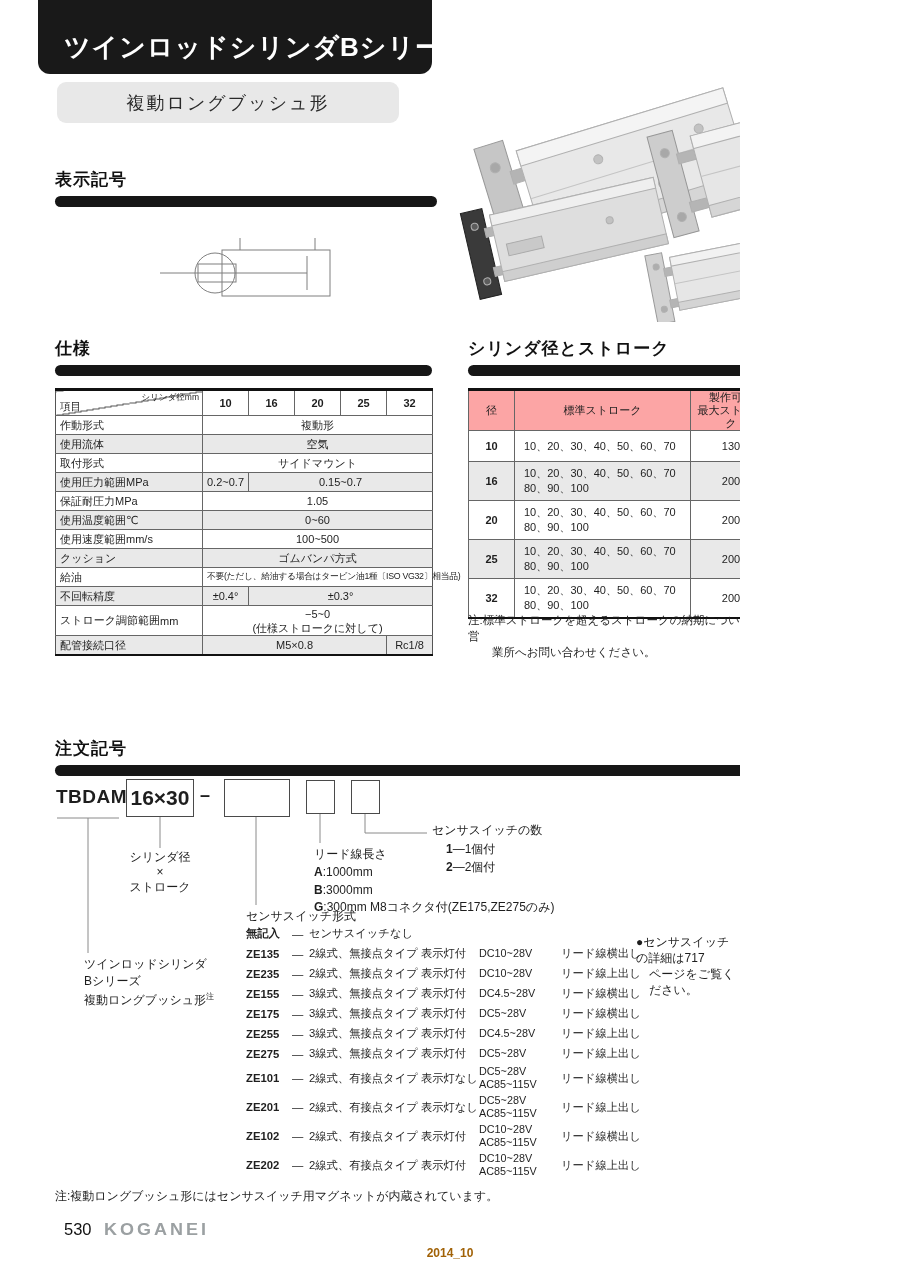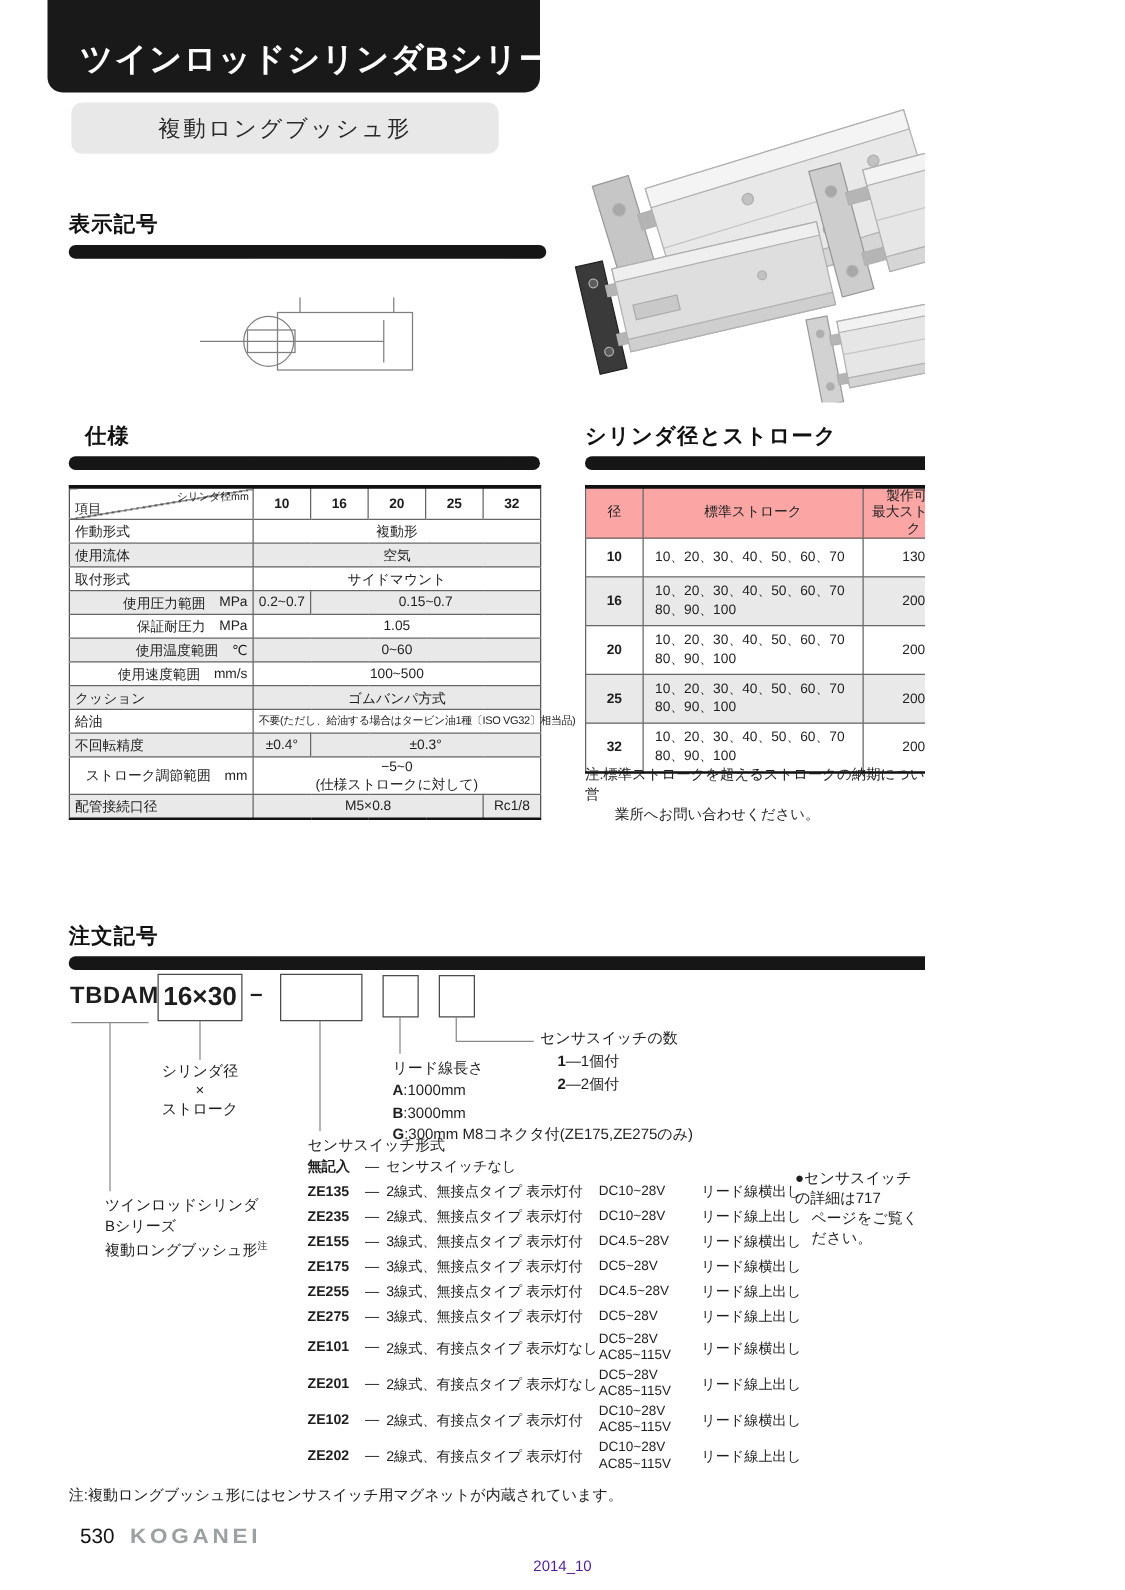--- a/index.html
+++ b/index.html
@@ -16,21 +16,21 @@
   .sec-title{position:absolute;font-size:17px;font-weight:bold;letter-spacing:1px;color:#111;}
   .sec-bar{position:absolute;height:11px;background:#161616;border-radius:6px;}
   
   table{border-collapse:collapse;table-layout:fixed;font-size:11px;color:#1e1e1e;}
   .spec-table{position:absolute;left:55px;top:388px;width:377px;
               border-left:1px solid #555;border-right:1px solid #555;
               border-top:3px solid #111;border-bottom:2px solid #111;}
   .spec-table td,.spec-table th{border-top:1px solid #666;border-bottom:1px solid #666;
               height:18px;padding:0 4px;font-weight:normal;}
   .spec-table .lbl{border-right:1px solid #666;text-align:left;}
-  .spec-table .lblflex{display:flex;justify-content:flex-end;align-items:center;gap:11px;}
+  .spec-table .lblflex{display:flex;justify-content:flex-start;align-items:center;}
   .spec-table .val{text-align:center;}
   .spec-table .vl{border-left:1px solid #666;}
   .spec-table tr.alt{background:#e9e9e9;}
   .spec-table .hrow th{height:24px;}
   .spec-table .hrow .hv{text-align:center;font-weight:bold;border-left:1px solid #666;}
   .diag{position:relative;padding:0;background:
         linear-gradient(to bottom right,transparent 48.8%,#555 48.8%,#555 51.2%,transparent 51.2%);}
   .diag .tr{position:absolute;top:1px;right:3px;font-size:8.5px;}
   .diag .bl{position:absolute;bottom:1px;left:4px;font-size:10.5px;}
   .small-val{font-size:8.8px;white-space:nowrap;letter-spacing:-0.3px;}
@@ -77,21 +77,21 @@
   .sw-row .sw-volt span{display:block;font-size:10.8px;}
   .sw-row .sw-lead{white-space:nowrap;}
   .sw-row.dbl{height:24px;}
   .detail-note{position:absolute;left:636px;top:934px;font-size:12px;line-height:16px;}
   .detail-note .l2{padding-left:13px;}
   .bottom-note{position:absolute;left:55px;top:1188px;font-size:12px;}
   
   .foot-num{position:absolute;left:64px;top:1220px;font-size:16.5px;color:#111;}
   .foot-logo{position:absolute;left:104px;top:1219px;font-size:18px;font-weight:bold;
              letter-spacing:3px;color:#9ba0a2;transform:scaleY(0.92);}
-  .foot-code{position:absolute;left:0;top:1246px;width:900px;text-align:center;font-size:12px;color:#4c1d95;}
+  .foot-code{position:absolute;left:0;top:1246px;width:900px;text-align:center;font-size:12px;color:#a16207;font-weight:bold;}
   b{font-weight:bold;}
 </style>
 </head>
 <body>
 
 <div id="page">
 
   <div class="title-block">
     <div class="t">ツインロッドシリンダBシリーズ</div>
   </div>
@@ -173,21 +173,21 @@
       <line x1="5" y1="45" x2="152" y2="45"></line>
       <circle cx="60" cy="45" r="20"></circle>
       <rect x="43" y="36" width="38" height="18"></rect>
       <rect x="67" y="22" width="108" height="46"></rect>
       <line x1="152" y1="28" x2="152" y2="62"></line>
       <line x1="85" y1="22" x2="85" y2="10"></line>
       <line x1="160" y1="22" x2="160" y2="10"></line>
     </g>
   </svg>
 
-  <div class="sec-title" style="left:68px;top:337px;">仕様</div>
+  <div class="sec-title" style="left:55px;top:337px;">仕様</div>
   <div class="sec-bar" style="left:55px;top:365px;width:377px;"></div>
 
   <table class="spec-table">
     <colgroup>
         <col style="width:147px">
         <col style="width:46px">
         <col style="width:46px">
         <col style="width:46px">
         <col style="width:46px">
         <col style="width:46px">

